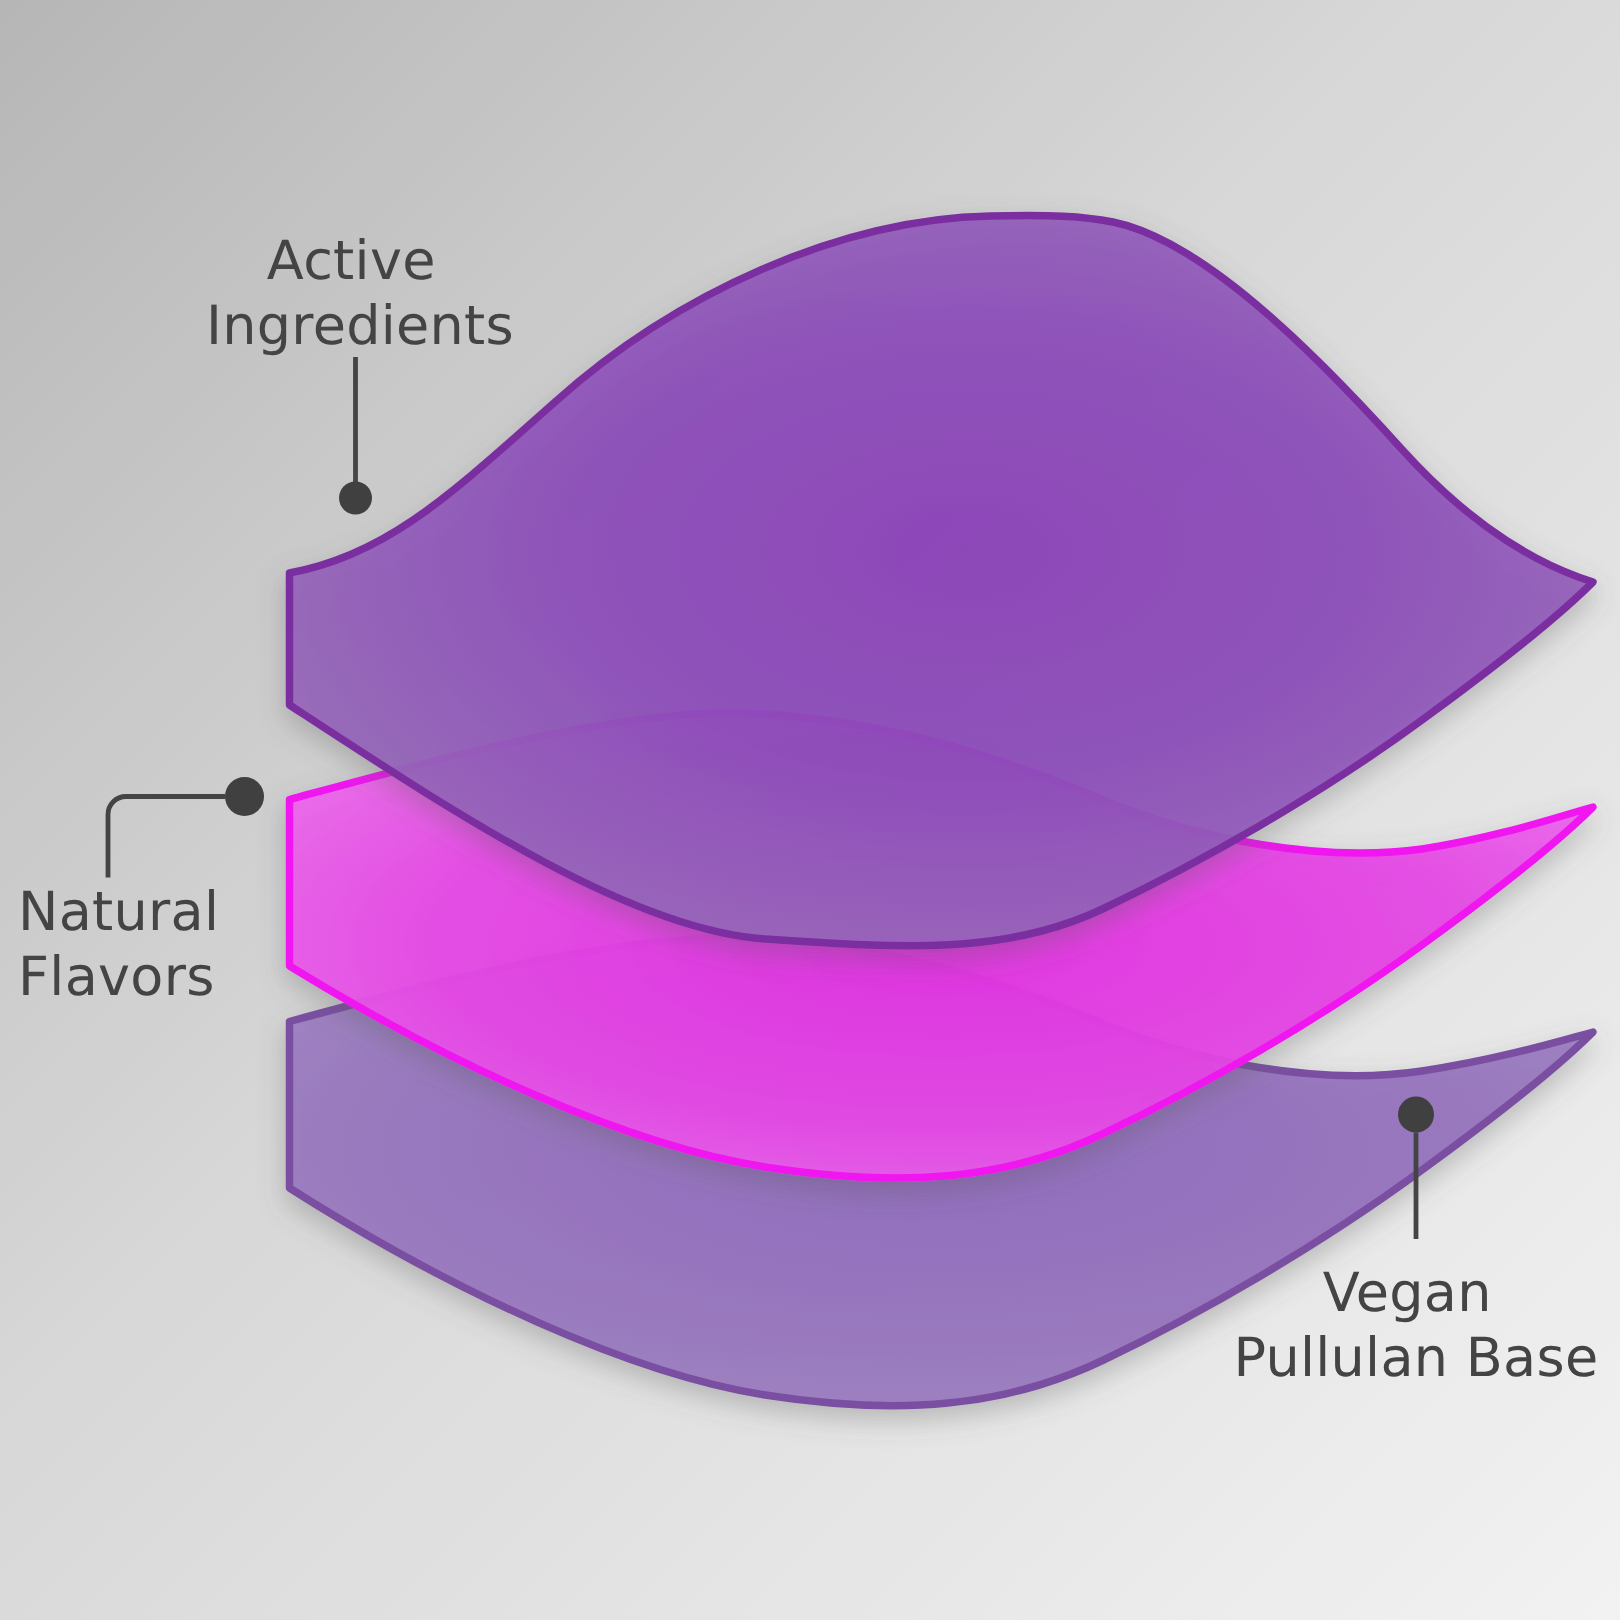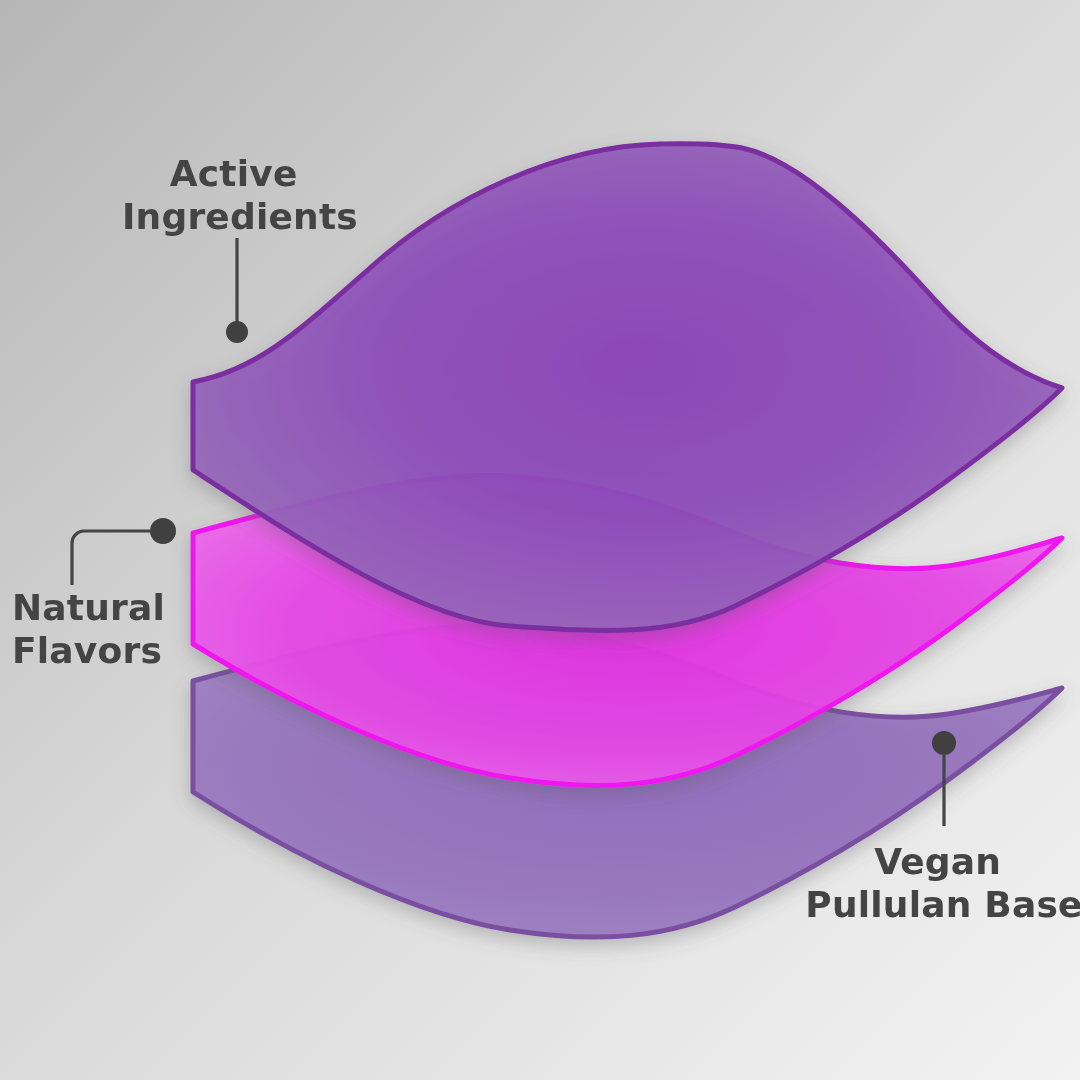--- a/index.html
+++ b/index.html
@@ -11,21 +11,20 @@
     overflow: hidden;
   }
   body {
     font-family: "DejaVu Sans", sans-serif;
     background: #e8e8e8;
   }
   #stage {
     position: relative;
     width: 1080px;
     height: 1080px;
-    font-weight: bold;
   }
   #scene {
     position: absolute;
     top: 0;
     left: 0;
     width: 1080px;
     height: 1080px;
     display: block;
   }
   .anno-label {

